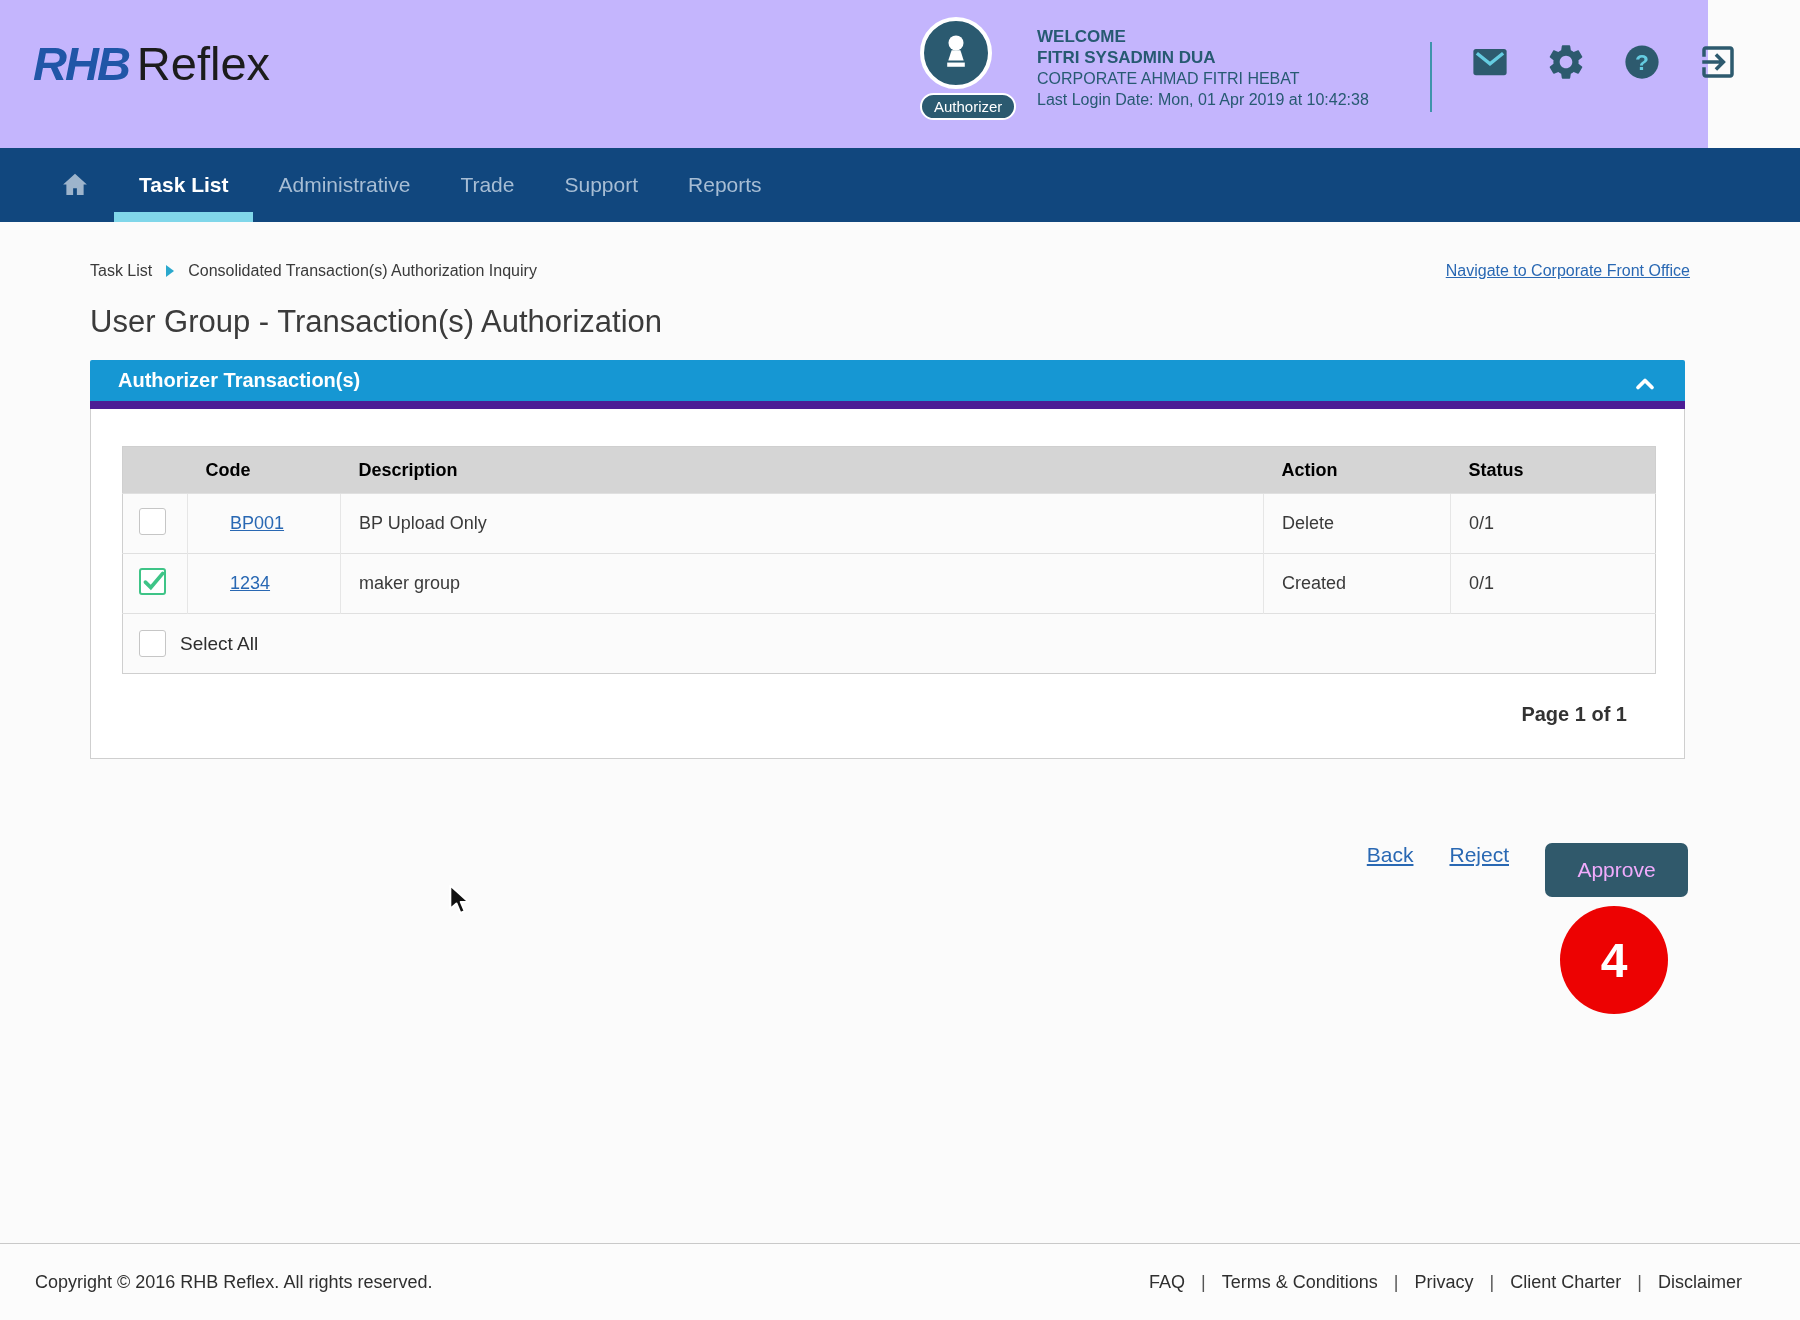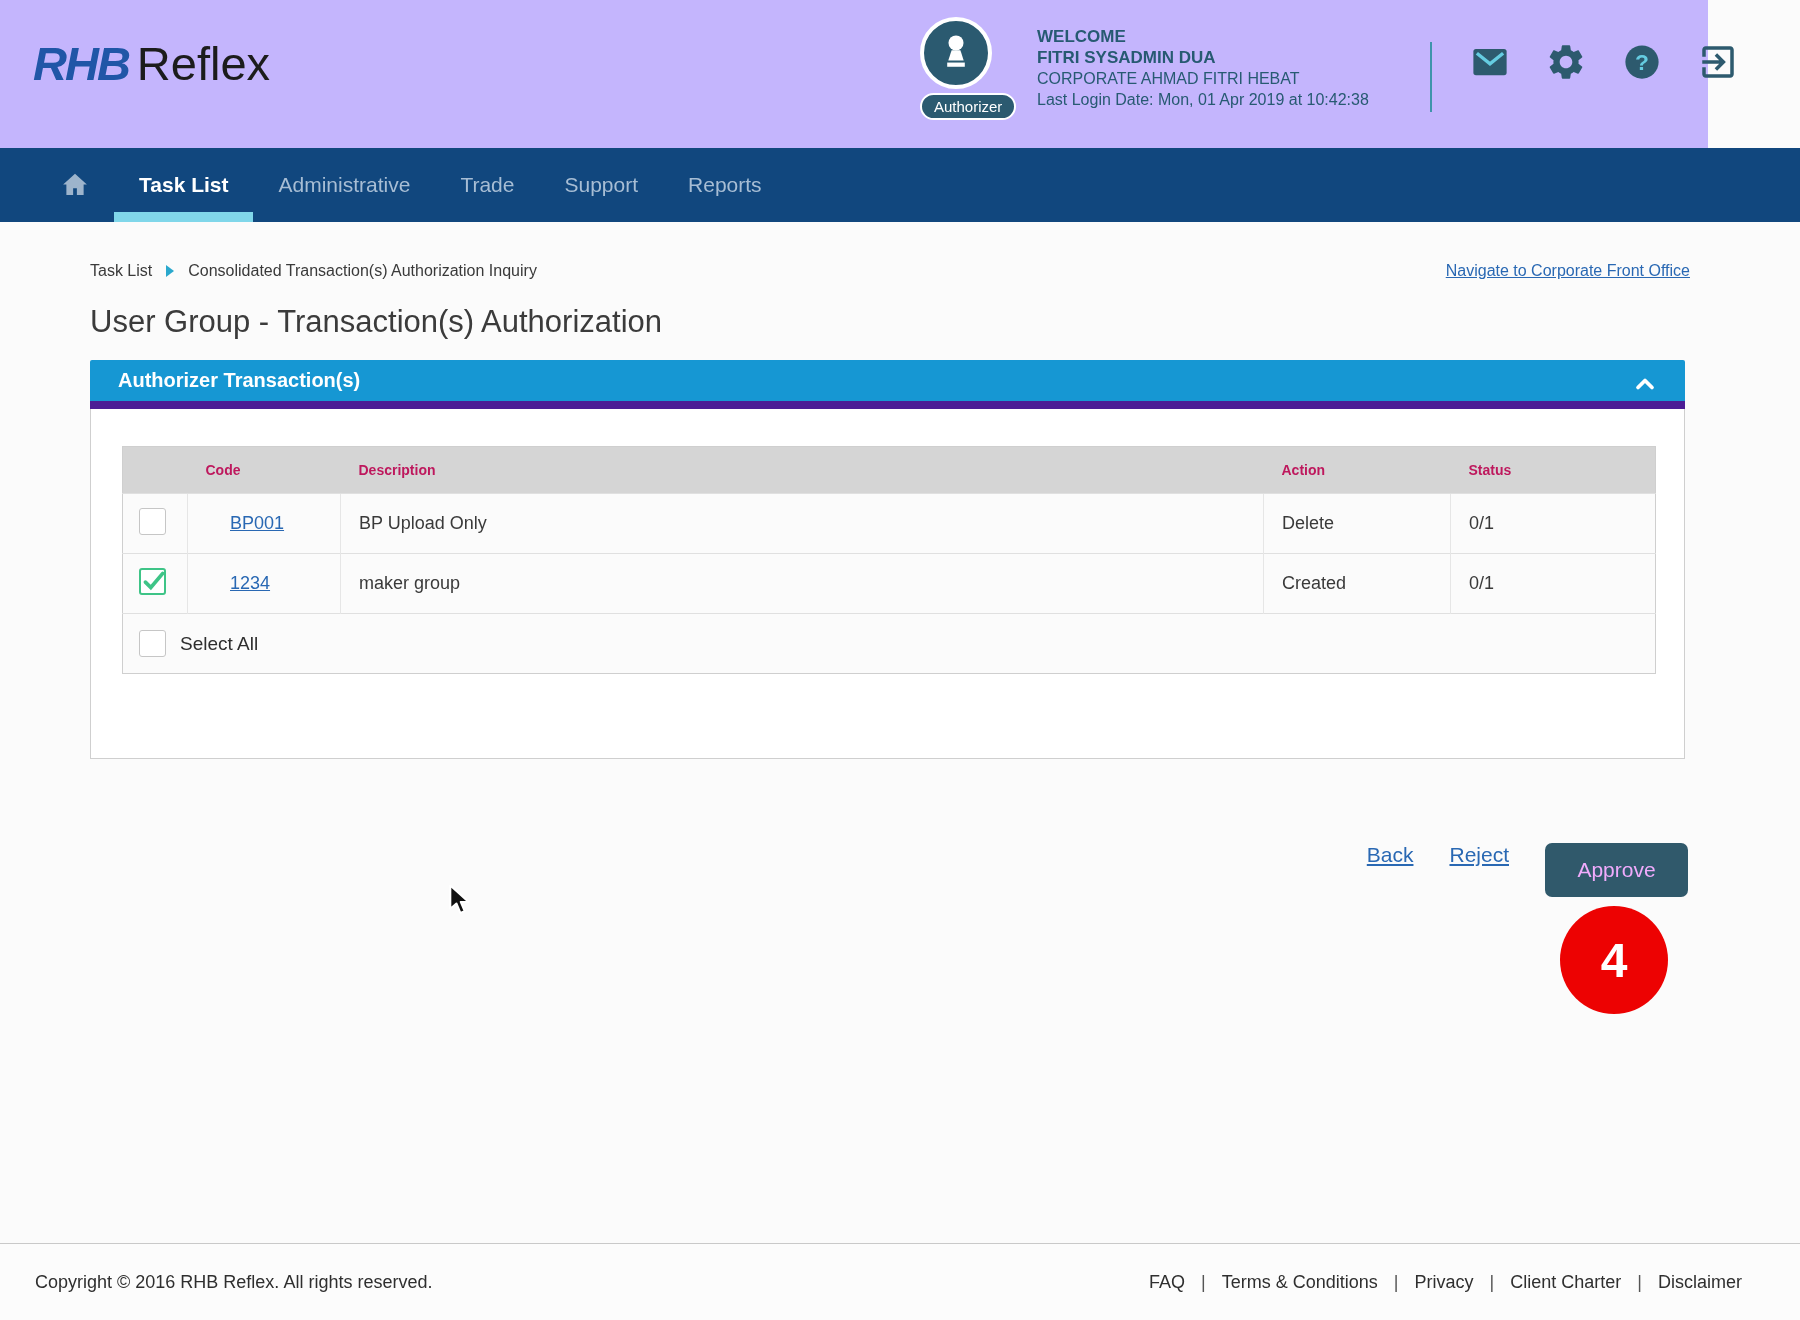--- a/index.html
+++ b/index.html
@@ -48,21 +48,21 @@
 
   .panel { margin-top:20px; width:1595px; }
   .panel-header { height:49px; background:#1697d3; border-bottom:8px solid #4c1d95; border-radius:2px 2px 0 0;
                   display:flex; align-items:center; padding:0 28px; position:relative; }
   .panel-title { color:#fff; font-size:20px; font-weight:bold; }
   .panel-chevron { position:absolute; right:26px; top:10px; cursor:pointer; }
   .panel-body { background:#fff; border:1px solid #cfcfcf; border-top:none; height:350px;
                 padding:37px 28px 0 31px; }
 
   table.tx { border-collapse:collapse; width:1533px; border:1px solid #cfcfcf; table-layout:fixed; }
-  table.tx th { background:#d5d5d5; height:47px; text-align:left; font-size:14px; color:#be185d;
+  table.tx th { background:#d5d5d5; height:47px; text-align:left; font-size:18px; color:#000000;
                 padding-left:18px; font-weight:bold; }
   table.tx td { background:#fbfbfb; height:60px; font-size:18px; color:#3a3a3a; padding-left:18px;
                 border-top:1px solid #e0e0e0; }
   table.tx tbody td + td { border-left:1px solid #e6e6e6; }
   table.tx tr.select-row td { border-left:none; }
   col.c-check { width:65px; } col.c-code { width:153px; } col.c-desc { width:923px; }
   col.c-action { width:187px; } col.c-status { width:205px; }
   table.tx td.cell-check { padding-left:16px;margin-left:6px; }
   a.code-link { color:#2968b3; text-decoration:underline;margin-left:24px; }
 
@@ -242,20 +242,21 @@
                 <span class="checkbox">
                   
                 </span>
                 <span class="select-all-label">Select All</span>
               </span>
             </td>
           </tr>
         </tbody>
       </table>
 
+      <div class="page-of">Page 1 of 1</div>
     </div>
   </div>
 </div>
 
 <div class="actions-row">
   <a href="#" class="action-link">Back</a>
   <a href="#" class="action-link">Reject</a>
   <button class="approve-btn">Approve</button>
 </div>
 

